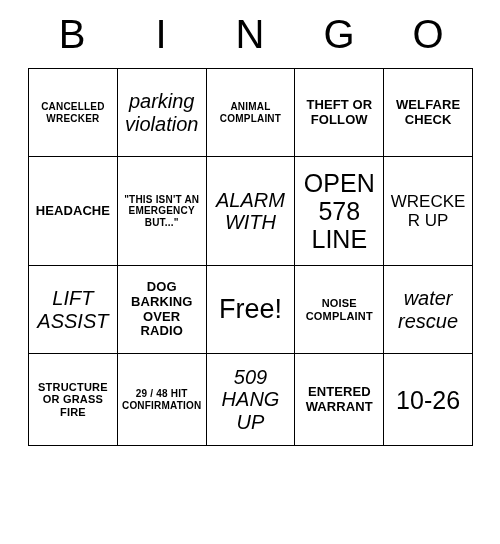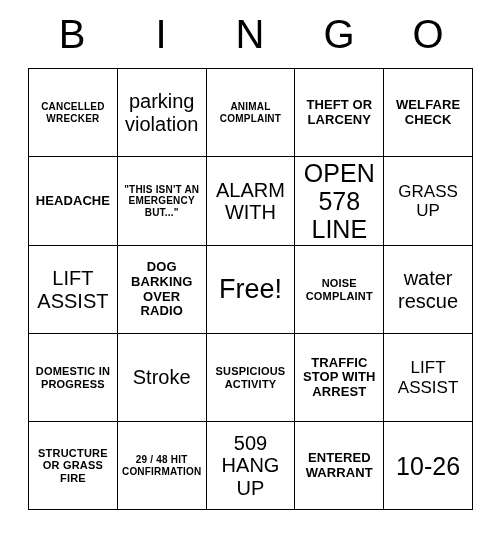--- a/index.html
+++ b/index.html
@@ -51,32 +51,32 @@
     width: 444px;
     border-collapse: collapse;
     table-layout: fixed;
   }
   .grid td {
     border: 1px solid #000000;
     width: 88.8px;
     height: 88px;
     text-align: center;
     vertical-align: middle;
-    padding: 2px 3px;
+    padding: 12px 3px;
     box-sizing: border-box;
     line-height: 1.12;
     overflow: hidden;
     word-wrap: break-word;
   }
   
   .fs-xs { font-size: 10px; font-weight: bold; letter-spacing: 0.2px; }
   .fs-s  { font-size: 11px; font-weight: bold; letter-spacing: 0.2px; }
   .fs-m  { font-size: 13px; font-weight: bold; letter-spacing: 0.1px; }
   .fs-l  { font-size: 17px; font-weight: normal; }
-  .fs-xl { font-size: 20px; font-weight: normal; }
+  .fs-xl { font-size: 20px; font-weight: normal; font-style: italic; }
   .fs-xxl{ font-size: 25px; font-weight: normal; }
   .fs-free { font-size: 27px; font-weight: normal; }
 </style>
 </head>
 <body>
 
 <div class="card">
 
   <div class="header">
     <div class="header-inner">
@@ -88,43 +88,36 @@
     </div>
   </div>
 
   <div class="grid-wrap">
     <table class="grid">
       <tbody>
         <tr>
           <td class="fs-xs">CANCELLED WRECKER</td>
           <td class="fs-xl">parking violation</td>
           <td class="fs-xs">ANIMAL COMPLAINT</td>
-          <td class="fs-m">THEFT OR LARCENY</td>
+          <td class="fs-m">THEFT OR FOLLOW</td>
           <td class="fs-m">WELFARE CHECK</td>
         </tr>
         <tr>
           <td class="fs-m">HEADACHE</td>
           <td class="fs-xs">"THIS ISN'T AN EMERGENCY BUT..."</td>
           <td class="fs-xl">ALARM WITH</td>
           <td class="fs-xxl">OPEN 578 LINE</td>
-          <td class="fs-l">GRASS UP</td>
+          <td class="fs-l">WRECKER UP</td>
         </tr>
         <tr>
           <td class="fs-xl">LIFT ASSIST</td>
           <td class="fs-m">DOG BARKING OVER RADIO</td>
           <td class="fs-free">Free!</td>
           <td class="fs-s">NOISE COMPLAINT</td>
           <td class="fs-xl">water rescue</td>
-        </tr>
-        <tr>
-          <td class="fs-s">DOMESTIC IN PROGRESS</td>
-          <td class="fs-xl">Stroke</td>
-          <td class="fs-s">SUSPICIOUS ACTIVITY</td>
-          <td class="fs-m">TRAFFIC STOP WITH ARREST</td>
-          <td class="fs-l">LIFT ASSIST</td>
         </tr>
         <tr>
           <td class="fs-s">STRUCTURE OR GRASS FIRE</td>
           <td class="fs-xs">29 / 48 HIT CONFIRMATION</td>
           <td class="fs-xl">509 HANG UP</td>
           <td class="fs-m">ENTERED WARRANT</td>
           <td class="fs-xxl">10-26</td>
         </tr>
       </tbody>
     </table>

